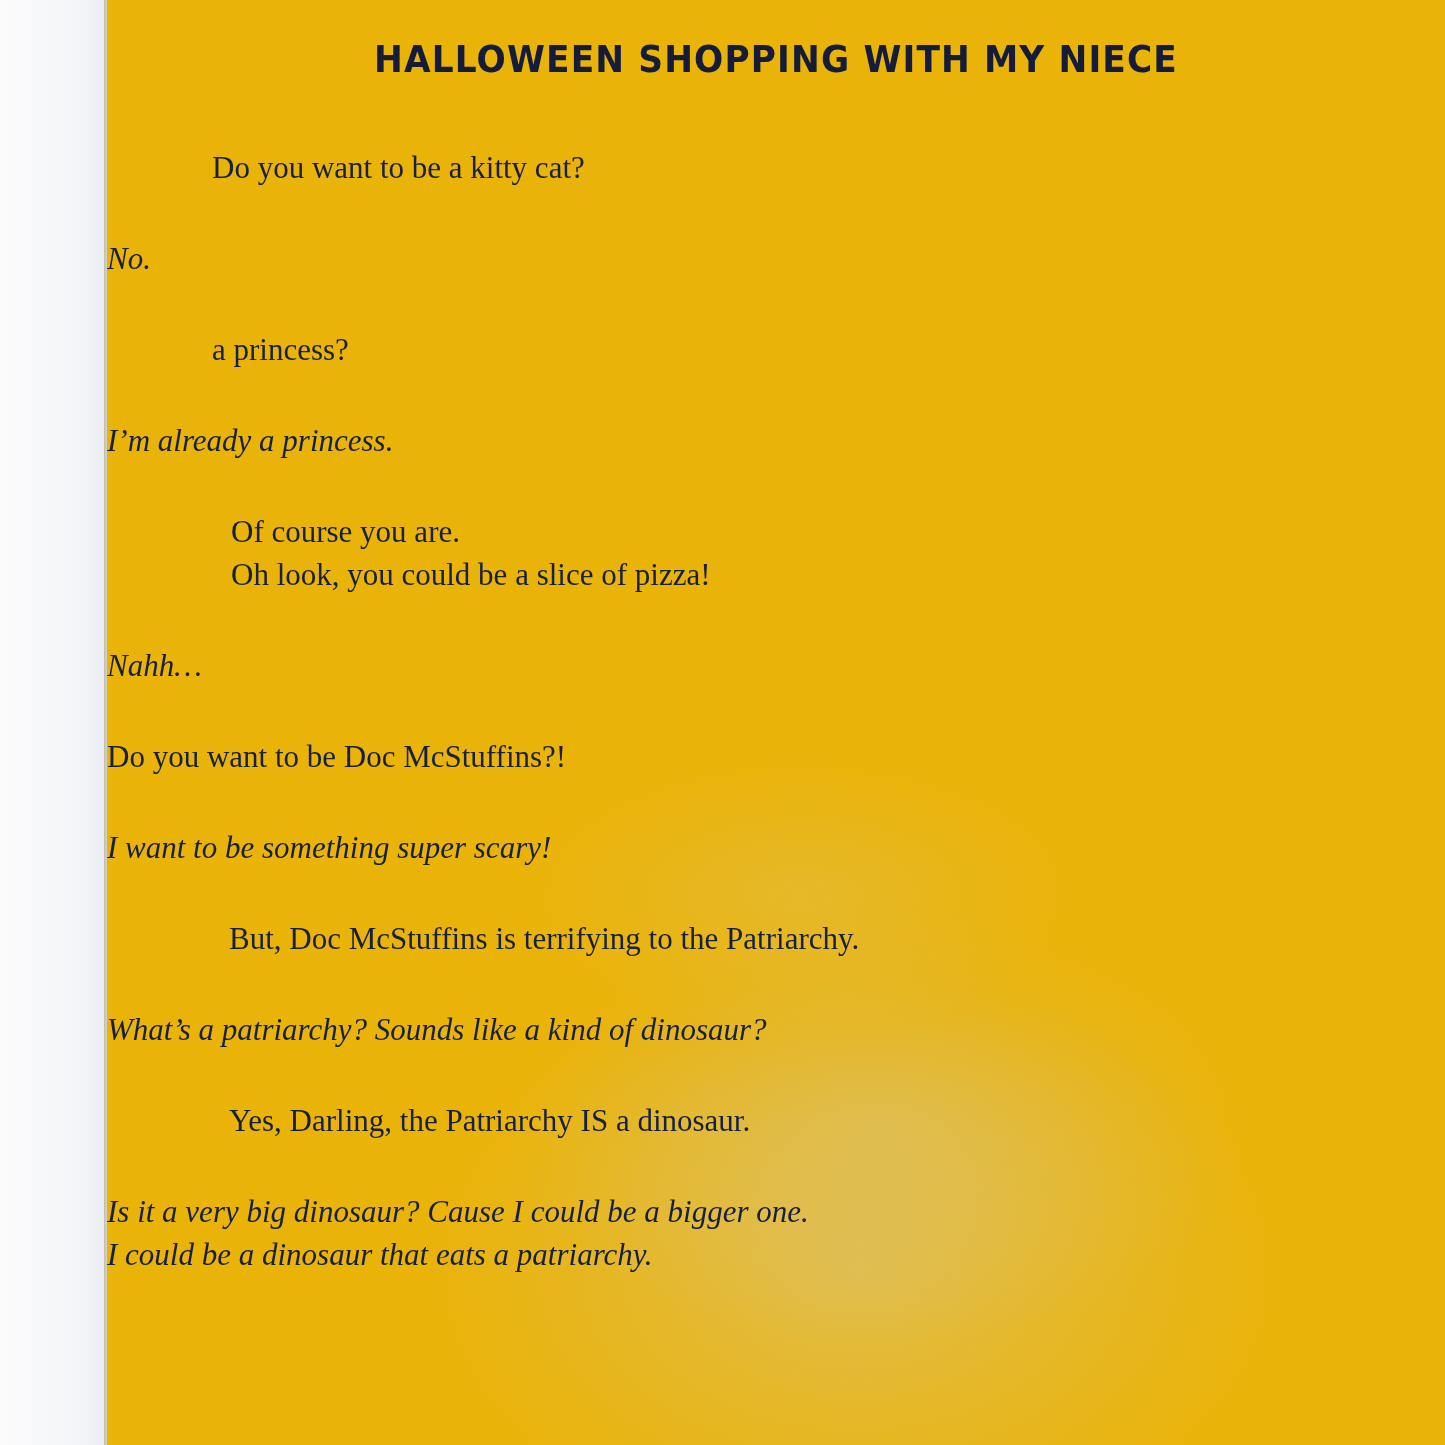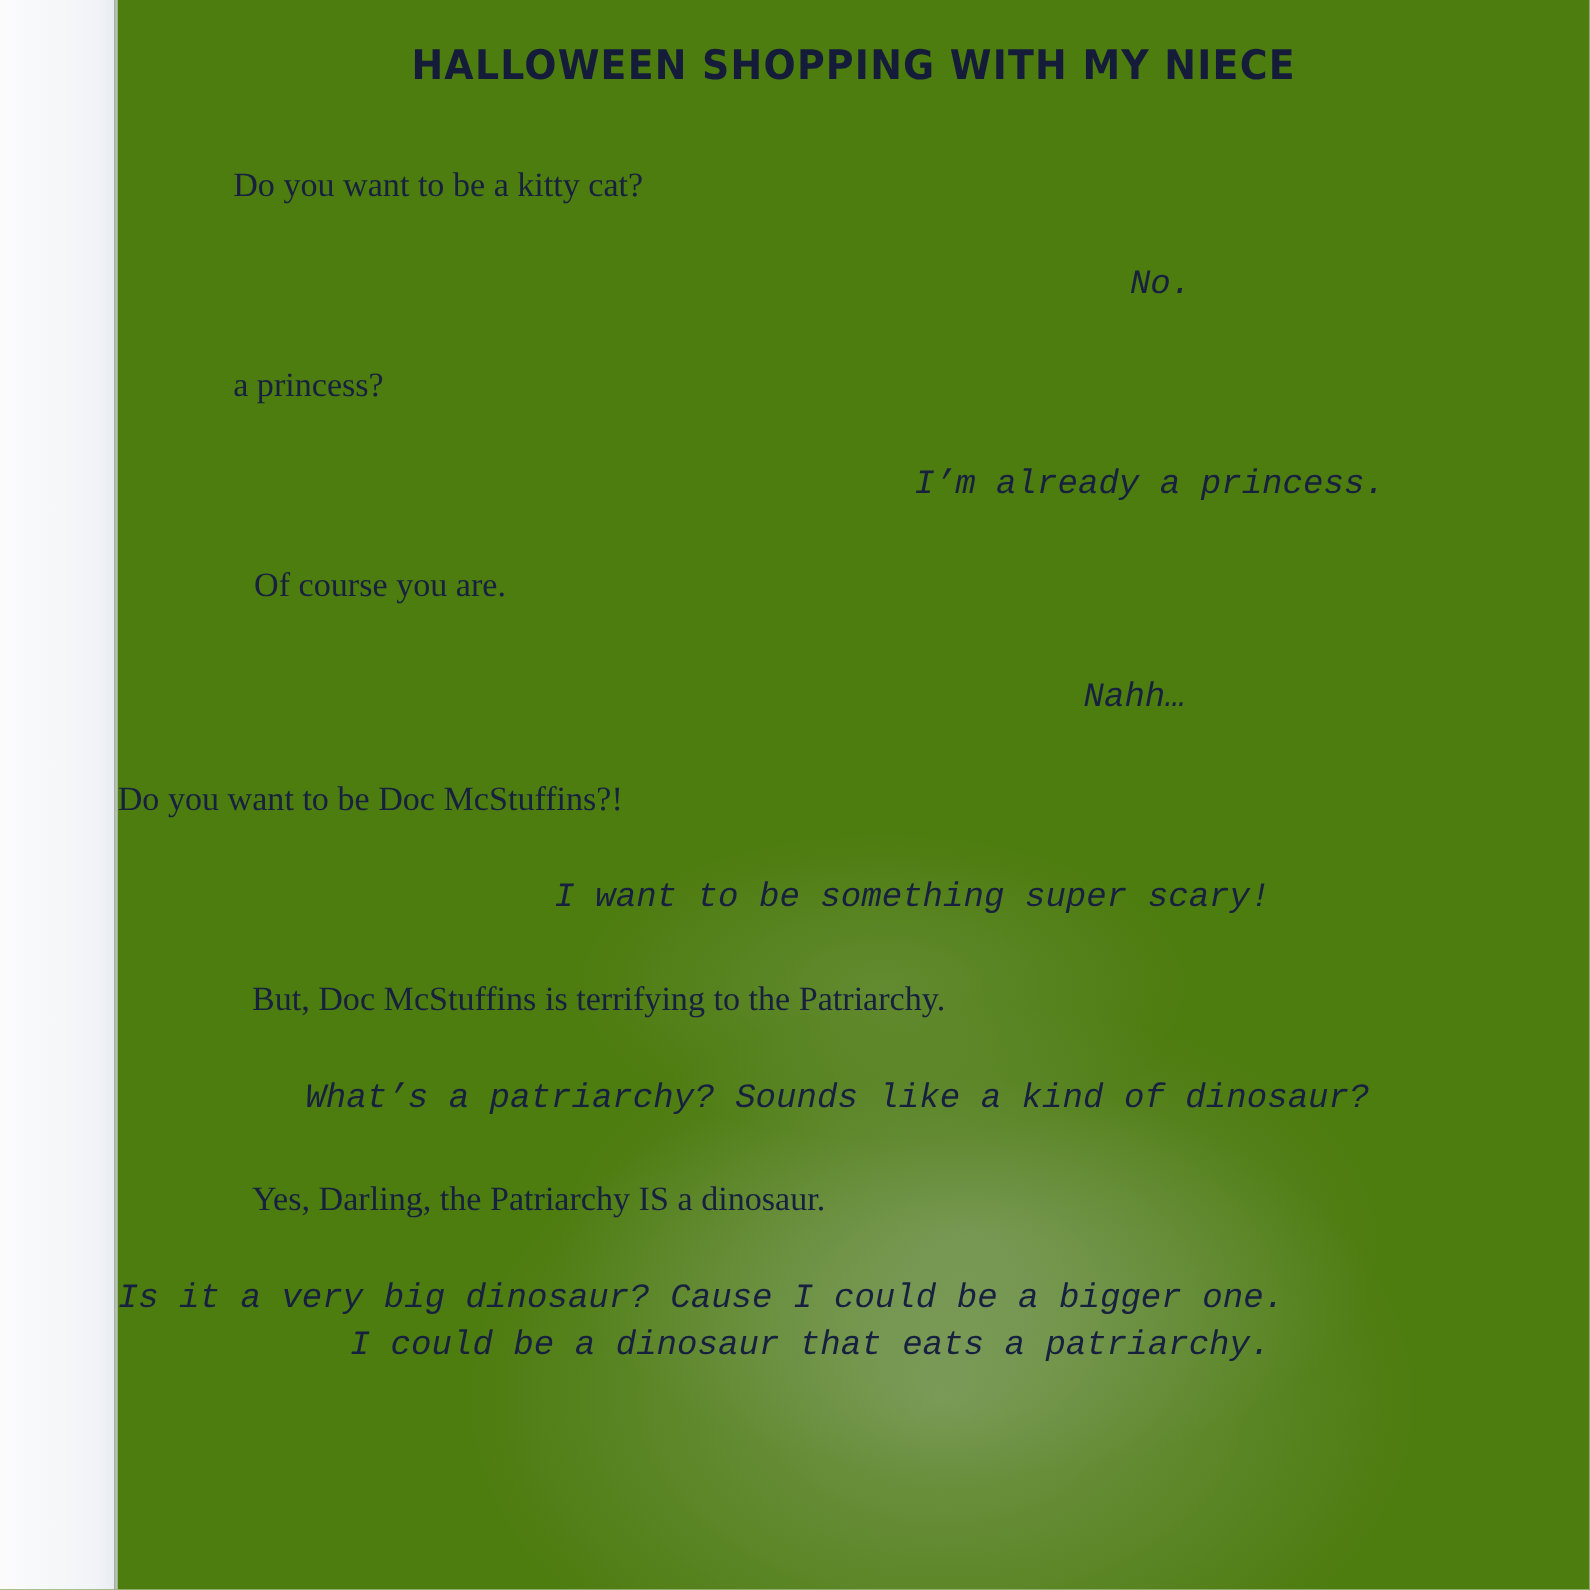--- a/index.html
+++ b/index.html
@@ -10,21 +10,21 @@
     width: 1445px;
     height: 1445px;
     background: #ffffff;
     font-family: "Liberation Serif", serif;
     overflow: hidden;
   }
   .page {
     position: relative;
     width: 1445px;
     height: 1445px;
-    background: #4d7c0f;
+    background: #eab308;
     box-sizing: border-box;
   }
   
   .gutter {
     position: absolute;
     left: 0;
     top: 0;
     width: 104px;
     height: 100%;
     background: linear-gradient(to right, #fbfbfc 0%, #f6f7f9 55%, #f1f3f7 85%, #e9ecf2 100%);
@@ -81,23 +81,22 @@
     color: #17203f;
     font-size: 31px;
     line-height: 1.0;
     white-space: nowrap;
   }
   .line.speaker-a {
     text-align: left;
     font-style: normal;
   }
   .line.speaker-b {
-    text-align: right;
+    text-align: left;
     font-style: italic;
-    font-family: Liberation Mono, monospace;
   }
   .gap-lg { height: 60px; }
   .gap-sm { height: 12px; }
   .pad-left-1 { padding-left: 105px; }
   .pad-left-2 { padding-left: 112px; margin-left: 12px; }
   .pad-left-3 { }
   .pad-left-4 { padding-left: 122px; }
   .pad-right-1 { padding-right: 200px; }
   .pad-right-3 { padding-right: 205px; }
   .pad-right-4 { padding-right: 128px; }
@@ -126,20 +125,21 @@
       <div class="gap-lg"></div>
 
       <div class="line speaker-a pad-left-1">a princess?</div>
       <div class="gap-lg"></div>
 
       <div class="line speaker-b pad-right-5">I’m already a princess.</div>
       <div class="gap-lg"></div>
 
       <div class="line speaker-a pad-left-2">Of course you are.</div>
       <div class="gap-sm"></div>
+      <div class="line speaker-a pad-left-2">Oh look, you could be a slice of pizza!</div>
       <div class="gap-lg"></div>
 
       <div class="line speaker-b pad-right-3">Nahh…</div>
       <div class="gap-lg"></div>
 
       <div class="line speaker-a pad-left-3">Do you want to be Doc McStuffins?!</div>
       <div class="gap-lg"></div>
 
       <div class="line speaker-b pad-right-4">I want to be something super scary!</div>
       <div class="gap-lg"></div>

